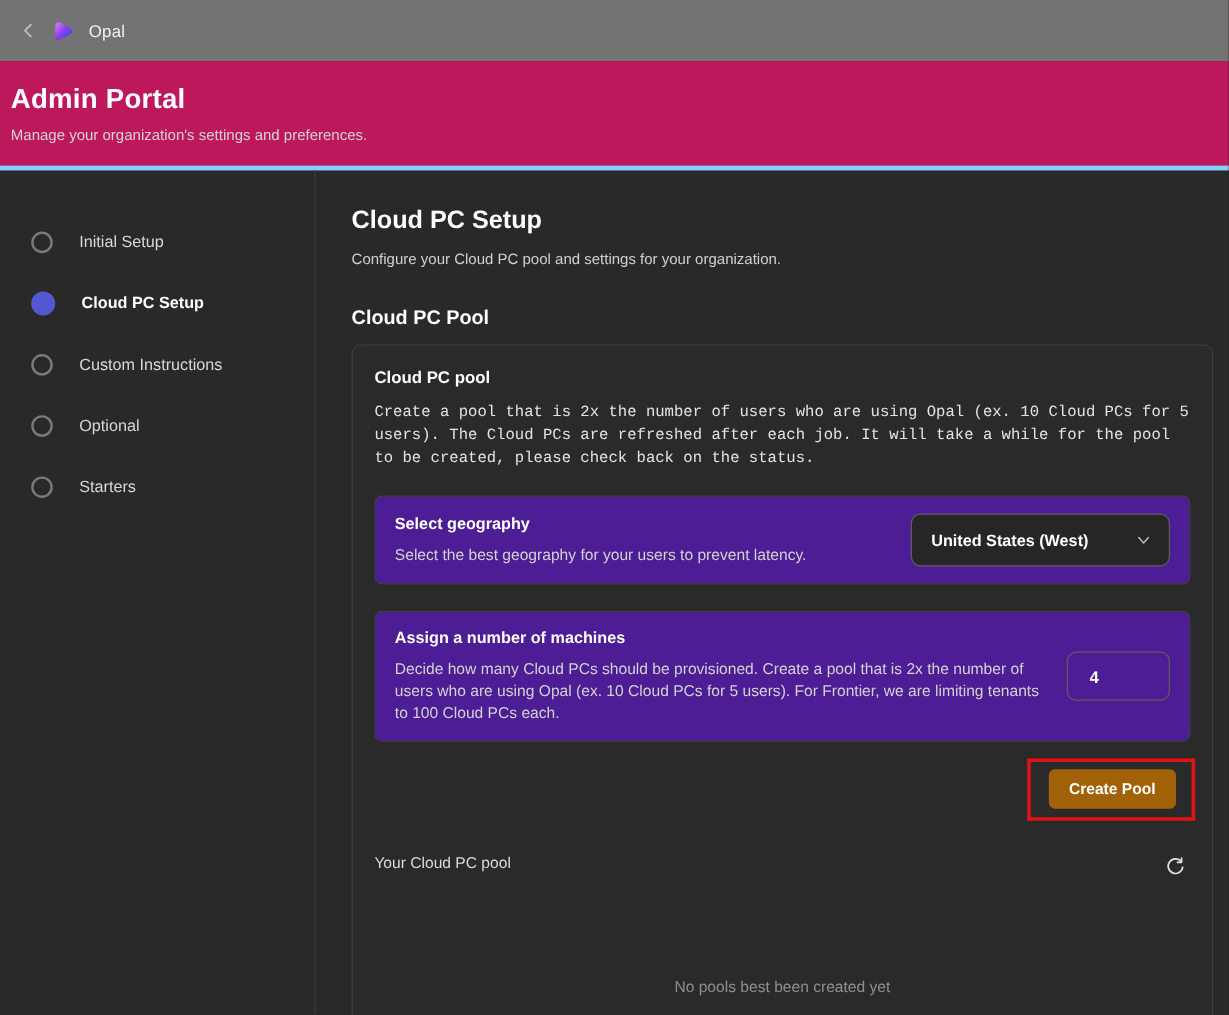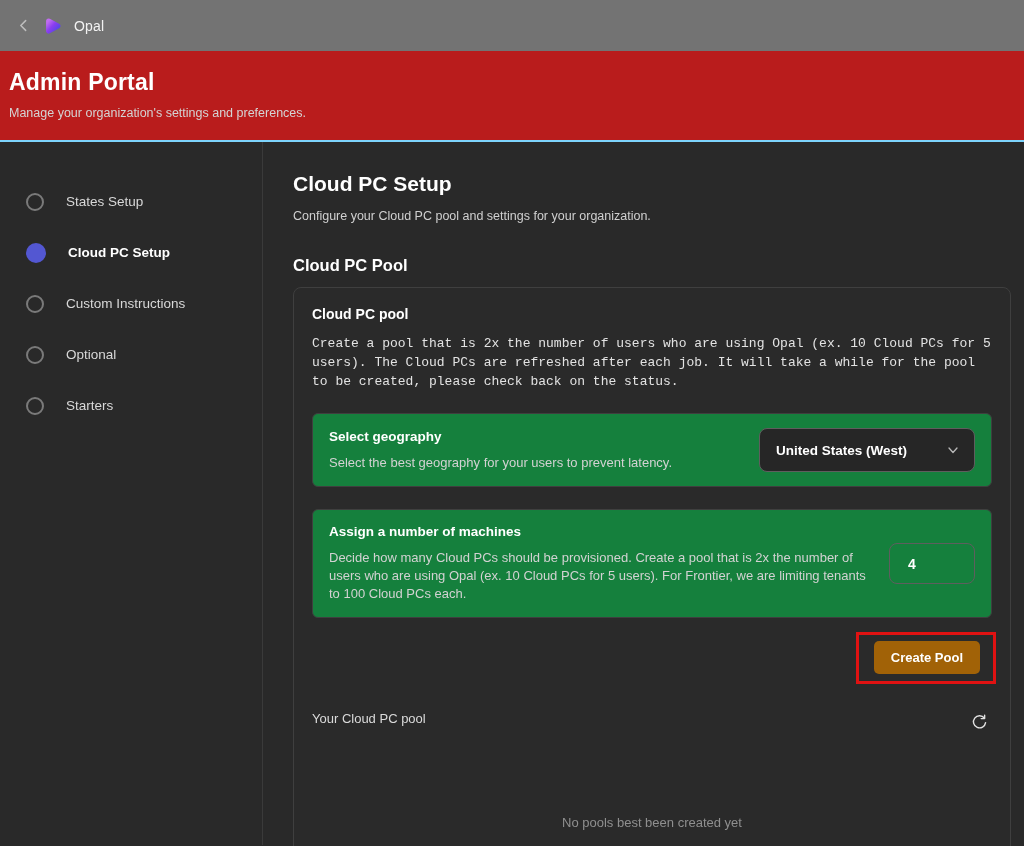--- a/index.html
+++ b/index.html
@@ -22,22 +22,22 @@
     width: 18px; height: 18px;
     display: flex; align-items: center; justify-content: center;
     color: #bdbdbd; cursor: pointer;
   }
   .logo-wrap { width: 24px; height: 24px; display: flex; align-items: center; cursor: pointer; }
   .app-name { font-size: 14px; color: #f2f2f2; letter-spacing: .2px; }
   
   .header-band {
     height: 91px;
     padding: 16px 16px 0 9px;
-    border-bottom: 2px solid #7dd3fc;
-    background: #b91c1c;
+    border-bottom: 4px solid #7dd3fc;
+    background: #be185d;
   }
   .header-band h1 { font-size: 23px; font-weight: 700; letter-spacing: .2px; margin-top: 2px; }
   .header-sub { font-size: 12.5px; color: #d4d4d4; margin-top: 10px; }
   
   .content-row { display: flex; height: 703px; }
   .sidebar {
     width: 263px; flex: none;
     border-right: 1px solid #3a3a3a;
     padding-top: 34px;
   }
@@ -71,21 +71,21 @@
     background: #2a2a2a;
   }
   .card-title { font-size: 14px; font-weight: 700; margin-top: 2px; }
   .card-desc {
     font-size: 13px; color: #e3e3e3; line-height: 19px;
     margin-top: 12px; max-width: 688px; font-family: Liberation Mono, monospace;
   }
   .subcard {
     border: 1px solid #3f3f3f;
     border-radius: 6px;
-    background: #15803d;
+    background: #4c1d95;
     margin-top: 22px;
     padding: 14px 16px;
     display: flex; align-items: center; justify-content: space-between;
     gap: 20px;
   }
   .subcard-title { font-size: 13.5px; font-weight: 700; }
   .subcard-desc { font-size: 13px; color: #d2d2d2; margin-top: 10px; line-height: 18px; }
   .subcard .text-col { flex: 1; }
   .dropdown {
     width: 216px; height: 44px; flex: none;
@@ -158,21 +158,21 @@
 <div class="header-band">
   <h1>Admin Portal</h1>
   <div class="header-sub">Manage your organization's settings and preferences.</div>
 </div>
 
 <div class="content-row">
 
   <div class="sidebar">
     <div class="step">
       <span class="step-dot"></span>
-      <span class="step-label">States Setup</span>
+      <span class="step-label">Initial Setup</span>
     </div>
     <div class="step active">
       <span class="step-dot"></span>
       <span class="step-label">Cloud PC Setup</span>
     </div>
     <div class="step">
       <span class="step-dot"></span>
       <span class="step-label">Custom Instructions</span>
     </div>
     <div class="step">

